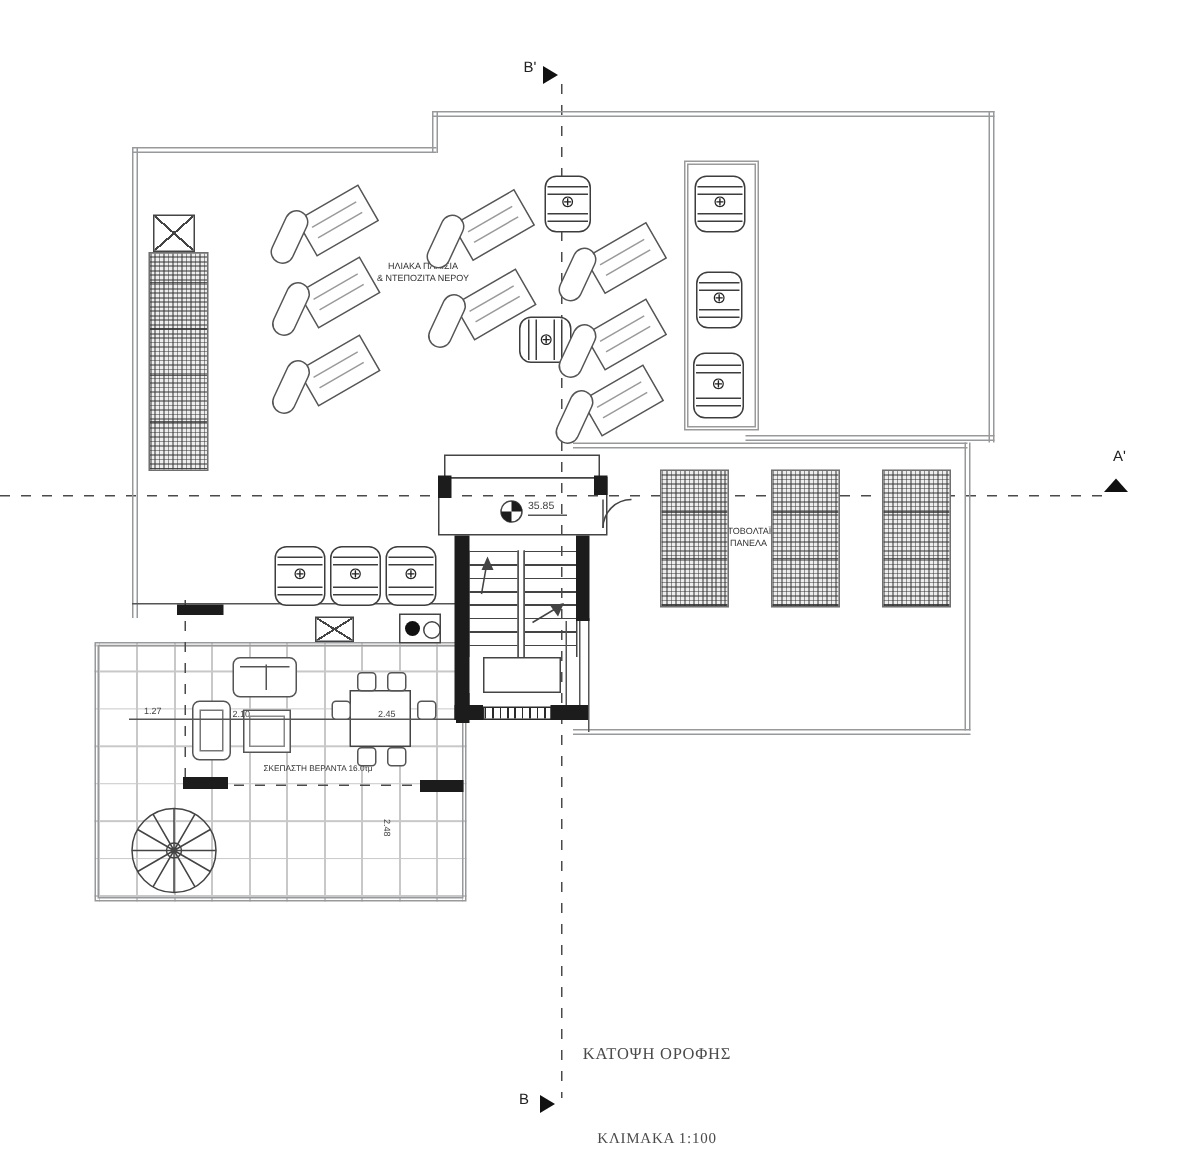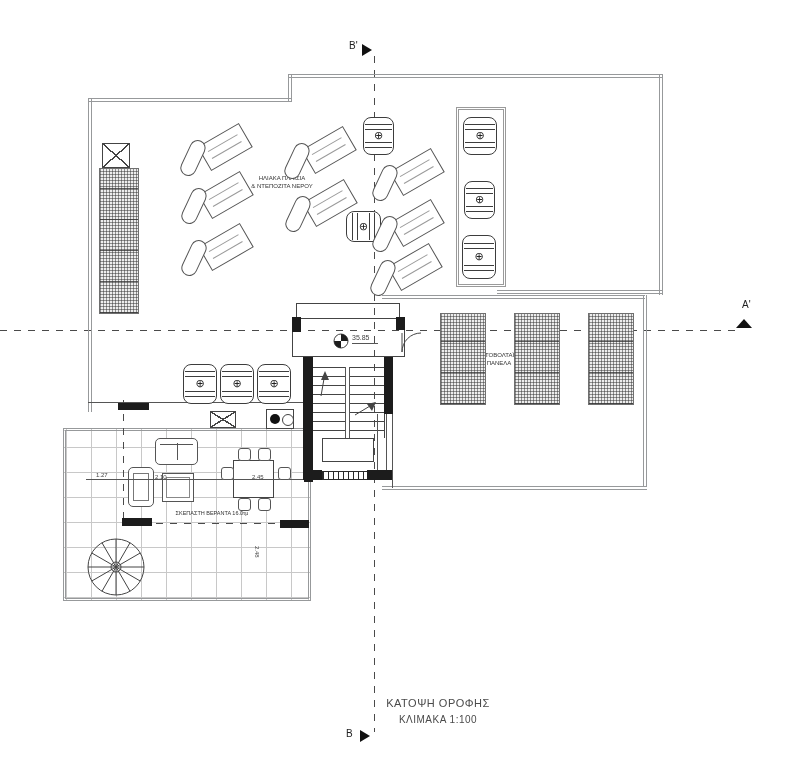--- a/index.html
+++ b/index.html
@@ -111,23 +111,23 @@
     <span>ΠΑΝΕΛΑ</span>
   </div>
   <div class="abs lbl" style="left:174px;top:510px;width:76px;font-size:5.5px;">ΣΚΕΠΑΣΤΗ ΒΕΡΑΝΤΑ 16.0τμ</div>
   <span class="abs dim" style="left:352px;top:334px;font-size:7px;">35.85</span>
 
   <span class="abs dim" style="left:96px;top:472px;">1.27</span>
   <span class="abs dim" style="left:155px;top:474px;">2.10</span>
   <span class="abs dim" style="left:252px;top:474px;">2.45</span>
   <span class="abs dim dim-v" style="left:254px;top:546px;">2.48</span>
 
-  <div class="abs title" style="left:360px;top:695px;width:156px;">
+  <div class="abs title" style="left:360px;top:695px;width:156px;font-family:Liberation Serif, serif;">
     <div>ΚΑΤΟΨΗ ΟΡΟΦΗΣ</div>
-    <div style="font-size:10px;">ΚΛΙΜΑΚΑ 1:100</div>
+    <div style="font-size:10px;margin-top:40px;">ΚΛΙΜΑΚΑ 1:100</div>
   </div>
 
   <svg class="abs" width="800" height="774" style="left:0;top:0;pointer-events:none;">
     <g stroke="#444" fill="none" stroke-width="1">
       <circle cx="341" cy="341" r="7" fill="#fff"></circle>
       <path d="M341 341 L341 334 A7 7 0 0 1 348 341 Z" fill="#1c1c1c" stroke="none"></path>
       <path d="M341 341 L341 348 A7 7 0 0 1 334 341 Z" fill="#1c1c1c" stroke="none"></path>
       <path d="M402 352 A19 19 0 0 1 421 333"></path>
       <path d="M402 333 L402 352"></path>
       <path d="M321 396 L325 373"></path>

